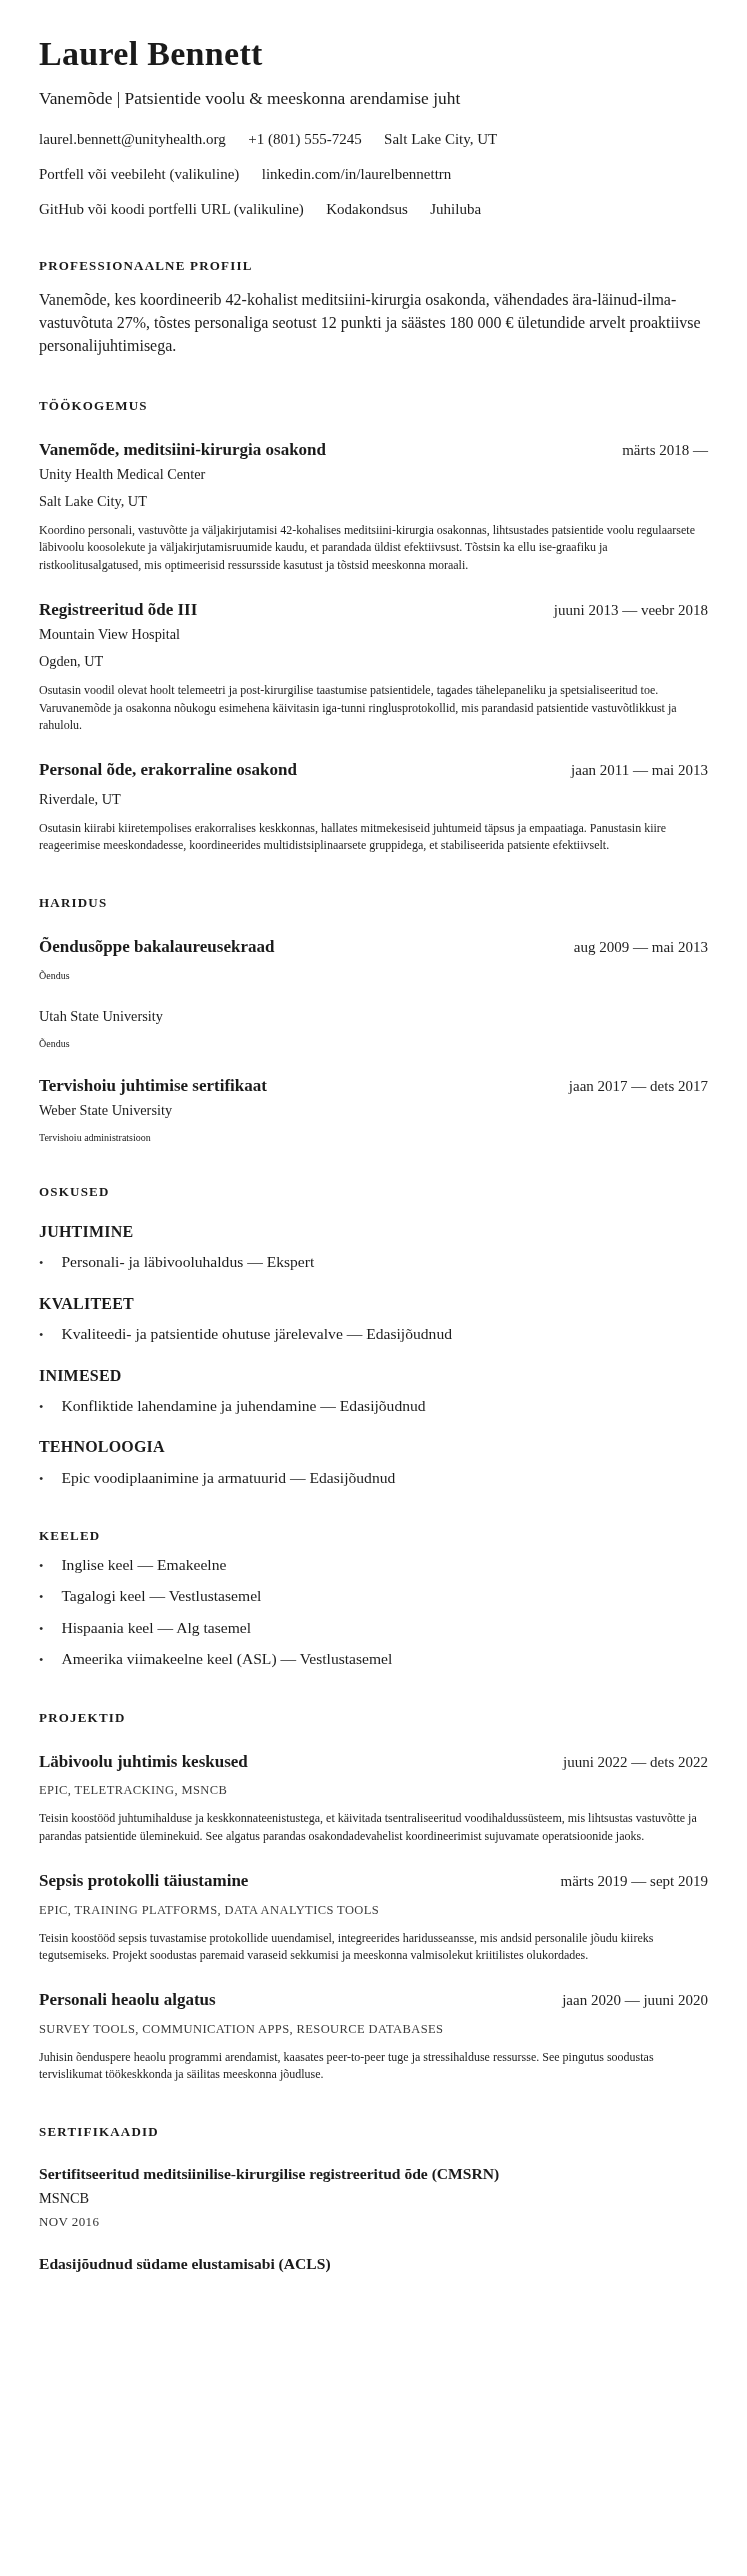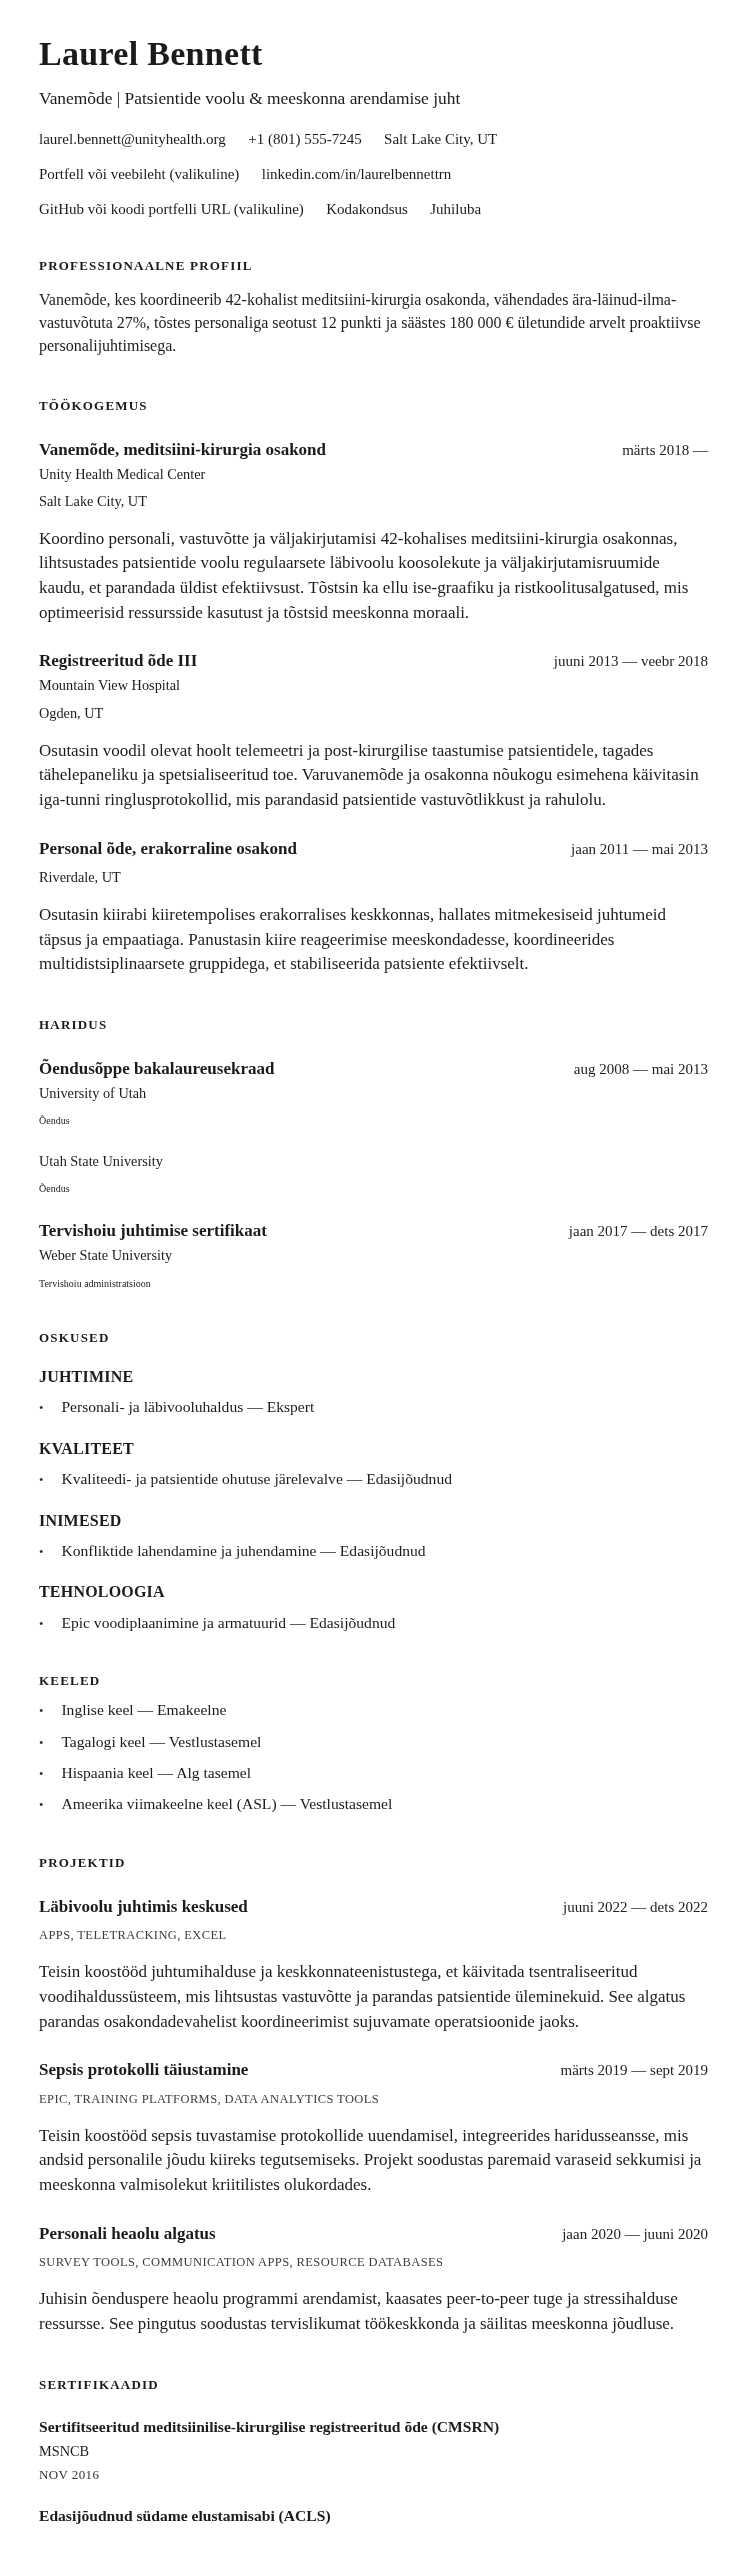--- a/index.html
+++ b/index.html
@@ -72,21 +72,21 @@
     line-height: 1.2;
   }
   .entry-dates {
     font-size: 15px;
     white-space: nowrap;
     color: #222222;
   }
   .entry-org { font-size: 14.3px; margin-top: 5.6px; line-height: 1.2; }
   .entry-loc { font-size: 14.3px; margin-top: 10px; line-height: 1.2; }
   .entry-desc {
-    font-size: 17px;
+    font-size: 12px;
     line-height: 1.45;
     color: #1d1d1d;
   }
   .edu-field { font-size: 10px; margin-top: 13px; line-height: 1.2; }
   .tools-line {
     font-size: 12.5px;
     letter-spacing: 0.4px;
     color: #3c3c3c;
     margin-top: 11.2px;
     line-height: 1.2;
@@ -196,23 +196,22 @@
       <p class="entry-desc">Osutasin kiirabi kiiretempolises erakorralises keskkonnas, hallates mitmekesiseid juhtumeid täpsus ja empaatiaga. Panustasin kiire reageerimise meeskondadesse, koordineerides multidistsiplinaarsete gruppidega, et stabiliseerida patsiente efektiivselt.</p>
     </article>
   </section>
 
   <section class="section">
     <h2 class="section-heading">HARIDUS</h2>
 
     <article class="entry">
       <div class="entry-header">
         <h3 class="entry-title">Õendusõppe bakalaureusekraad</h3>
-        <span class="entry-dates">aug 2008 — mai 2013</span>
-      </div>
-      <div class="entry-org">University of Utah</div>
+        <span class="entry-dates">aug 2009 — mai 2013</span>
+      </div>
       <div class="edu-field">Õendus</div>
     </article>
 
     <article class="entry">
       <div class="entry-org">Utah State University</div>
       <div class="edu-field">Õendus</div>
     </article>
 
     <article class="entry">
       <div class="entry-header">
@@ -291,21 +290,21 @@
   </section>
 
   <section class="section">
     <h2 class="section-heading">PROJEKTID</h2>
 
     <article class="entry">
       <div class="entry-header">
         <h3 class="entry-title">Läbivoolu juhtimis keskused</h3>
         <span class="entry-dates">juuni 2022 — dets 2022</span>
       </div>
-      <div class="tools-line">APPS, TELETRACKING, EXCEL</div>
+      <div class="tools-line">EPIC, TELETRACKING, MSNCB</div>
       <p class="entry-desc">Teisin koostööd juhtumihalduse ja keskkonnateenistustega, et käivitada tsentraliseeritud voodihaldussüsteem, mis lihtsustas vastuvõtte ja parandas patsientide üleminekuid. See algatus parandas osakondadevahelist koordineerimist sujuvamate operatsioonide jaoks.</p>
     </article>
 
     <article class="entry">
       <div class="entry-header">
         <h3 class="entry-title">Sepsis protokolli täiustamine</h3>
         <span class="entry-dates">märts 2019 — sept 2019</span>
       </div>
       <div class="tools-line">EPIC, TRAINING PLATFORMS, DATA ANALYTICS TOOLS</div>
       <p class="entry-desc">Teisin koostööd sepsis tuvastamise protokollide uuendamisel, integreerides haridusseansse, mis andsid personalile jõudu kiireks tegutsemiseks. Projekt soodustas paremaid varaseid sekkumisi ja meeskonna valmisolekut kriitilistes olukordades.</p>

